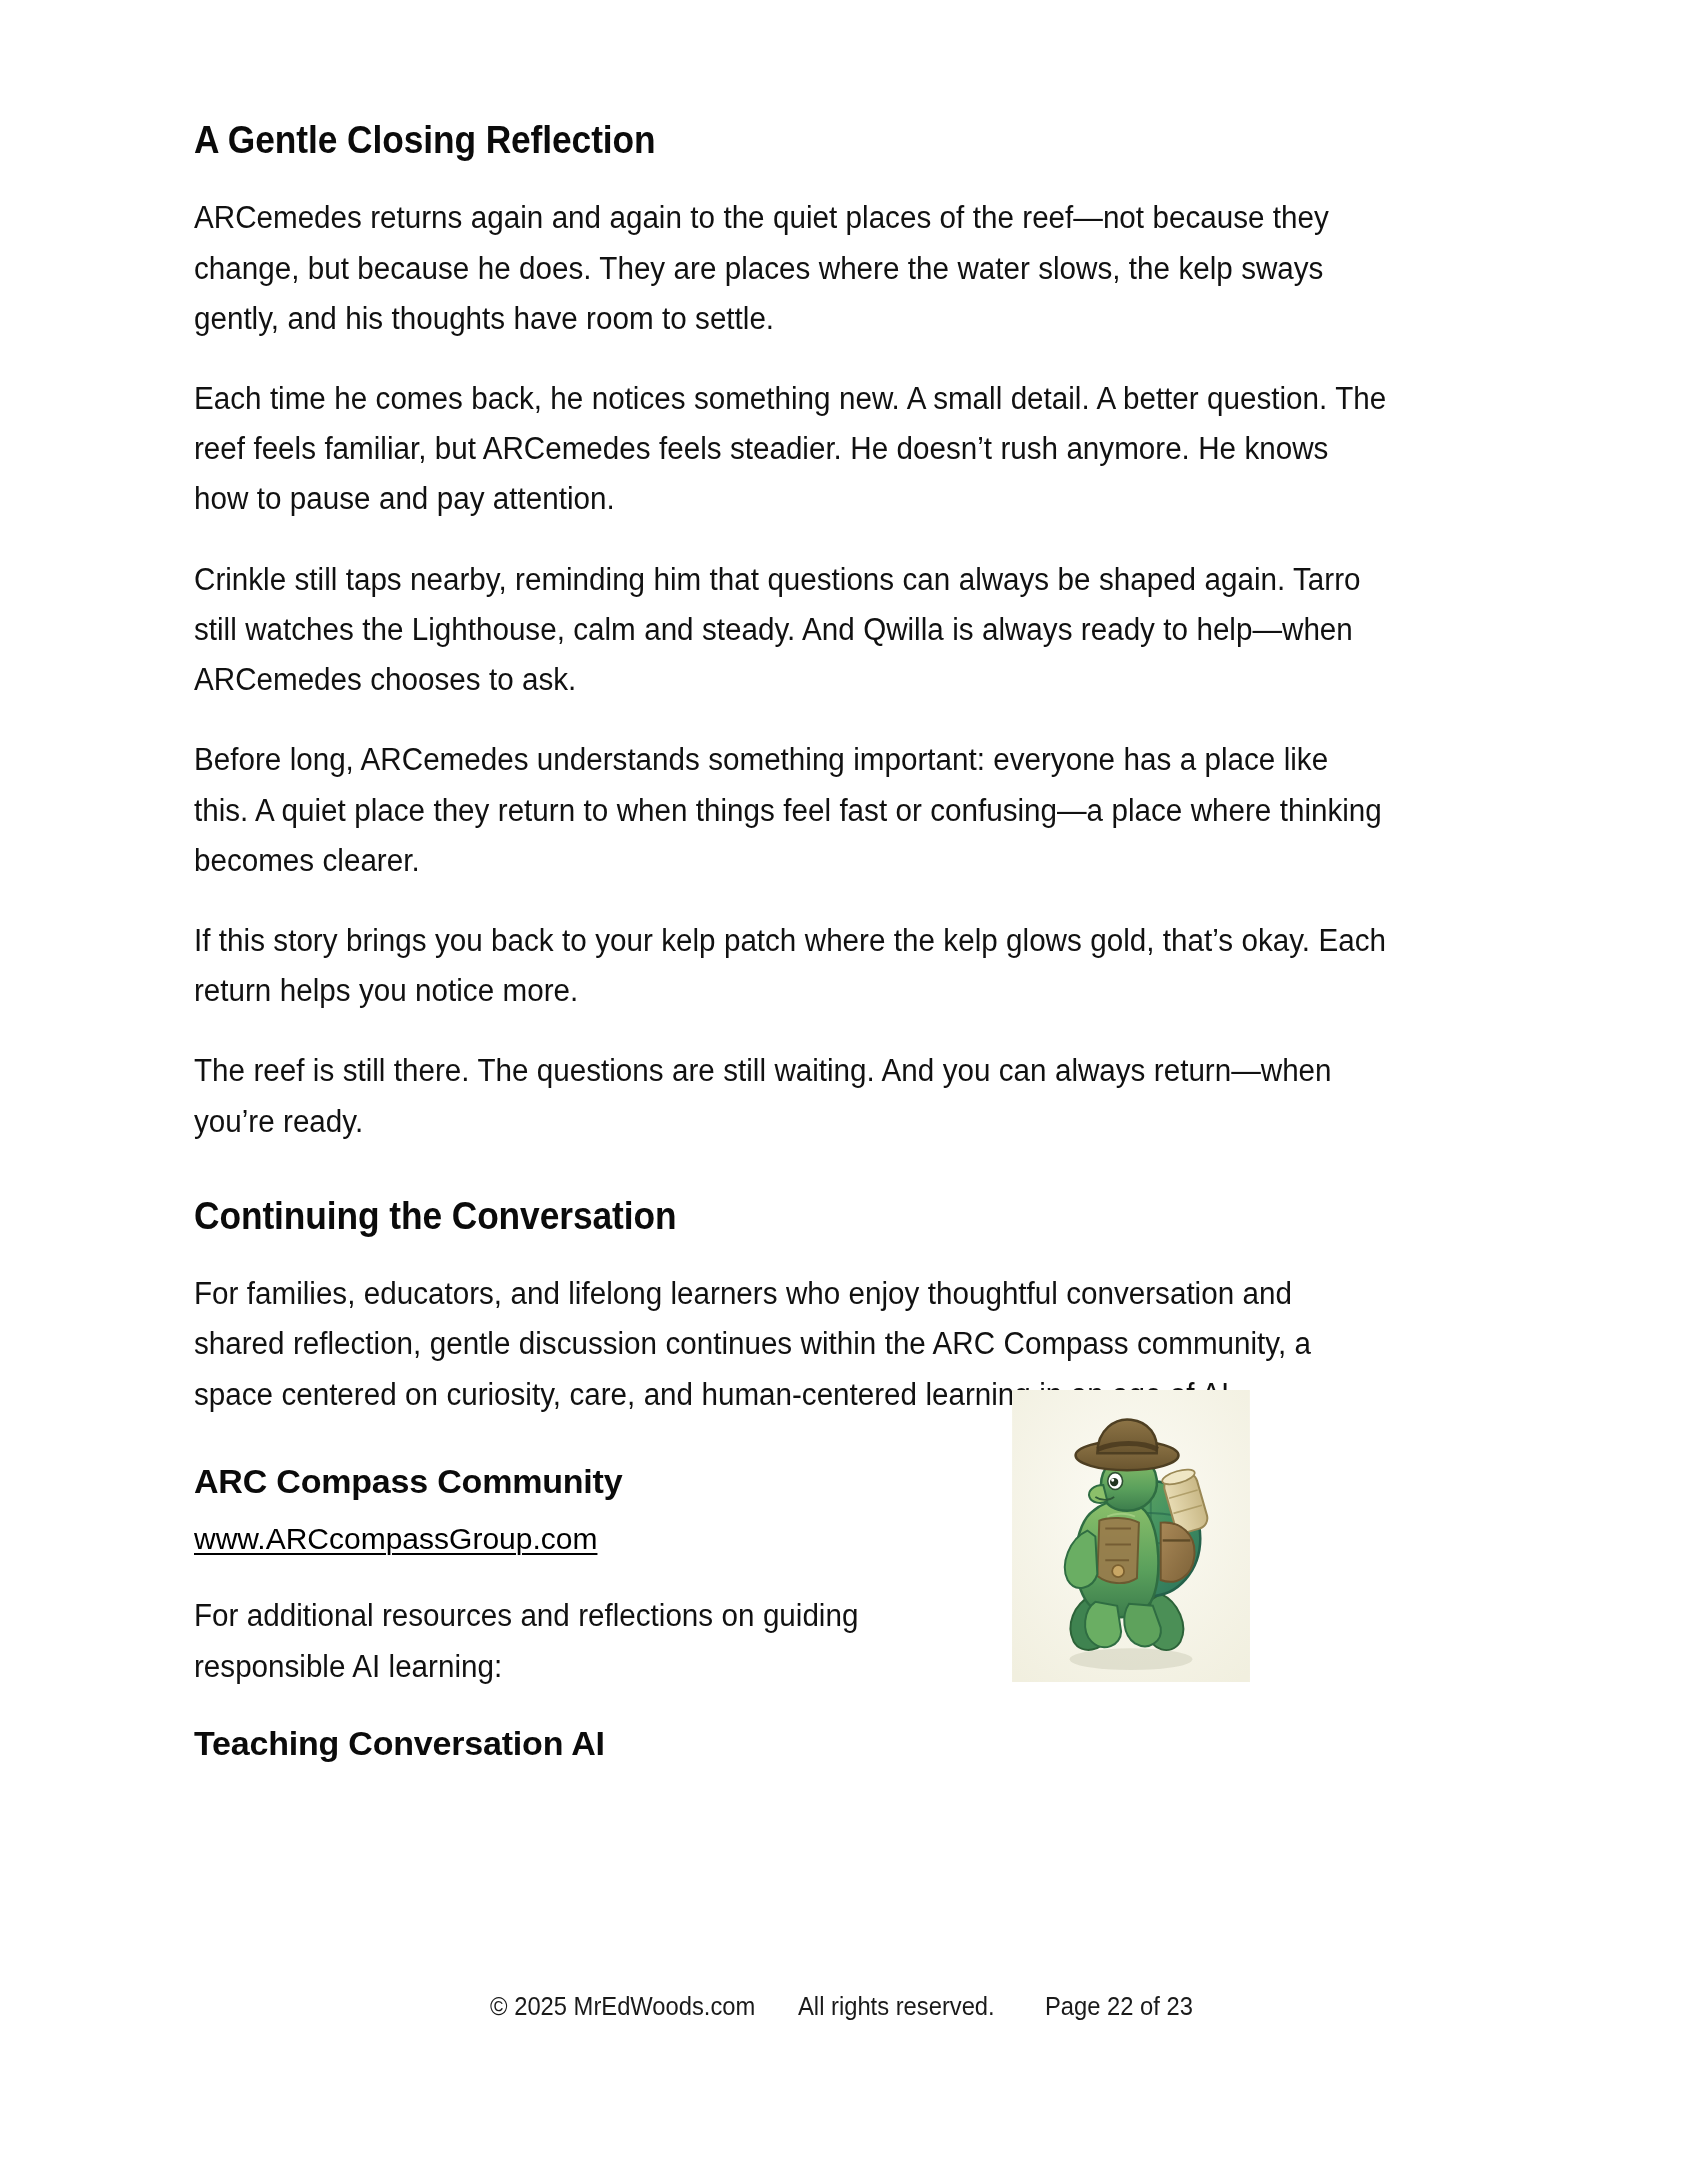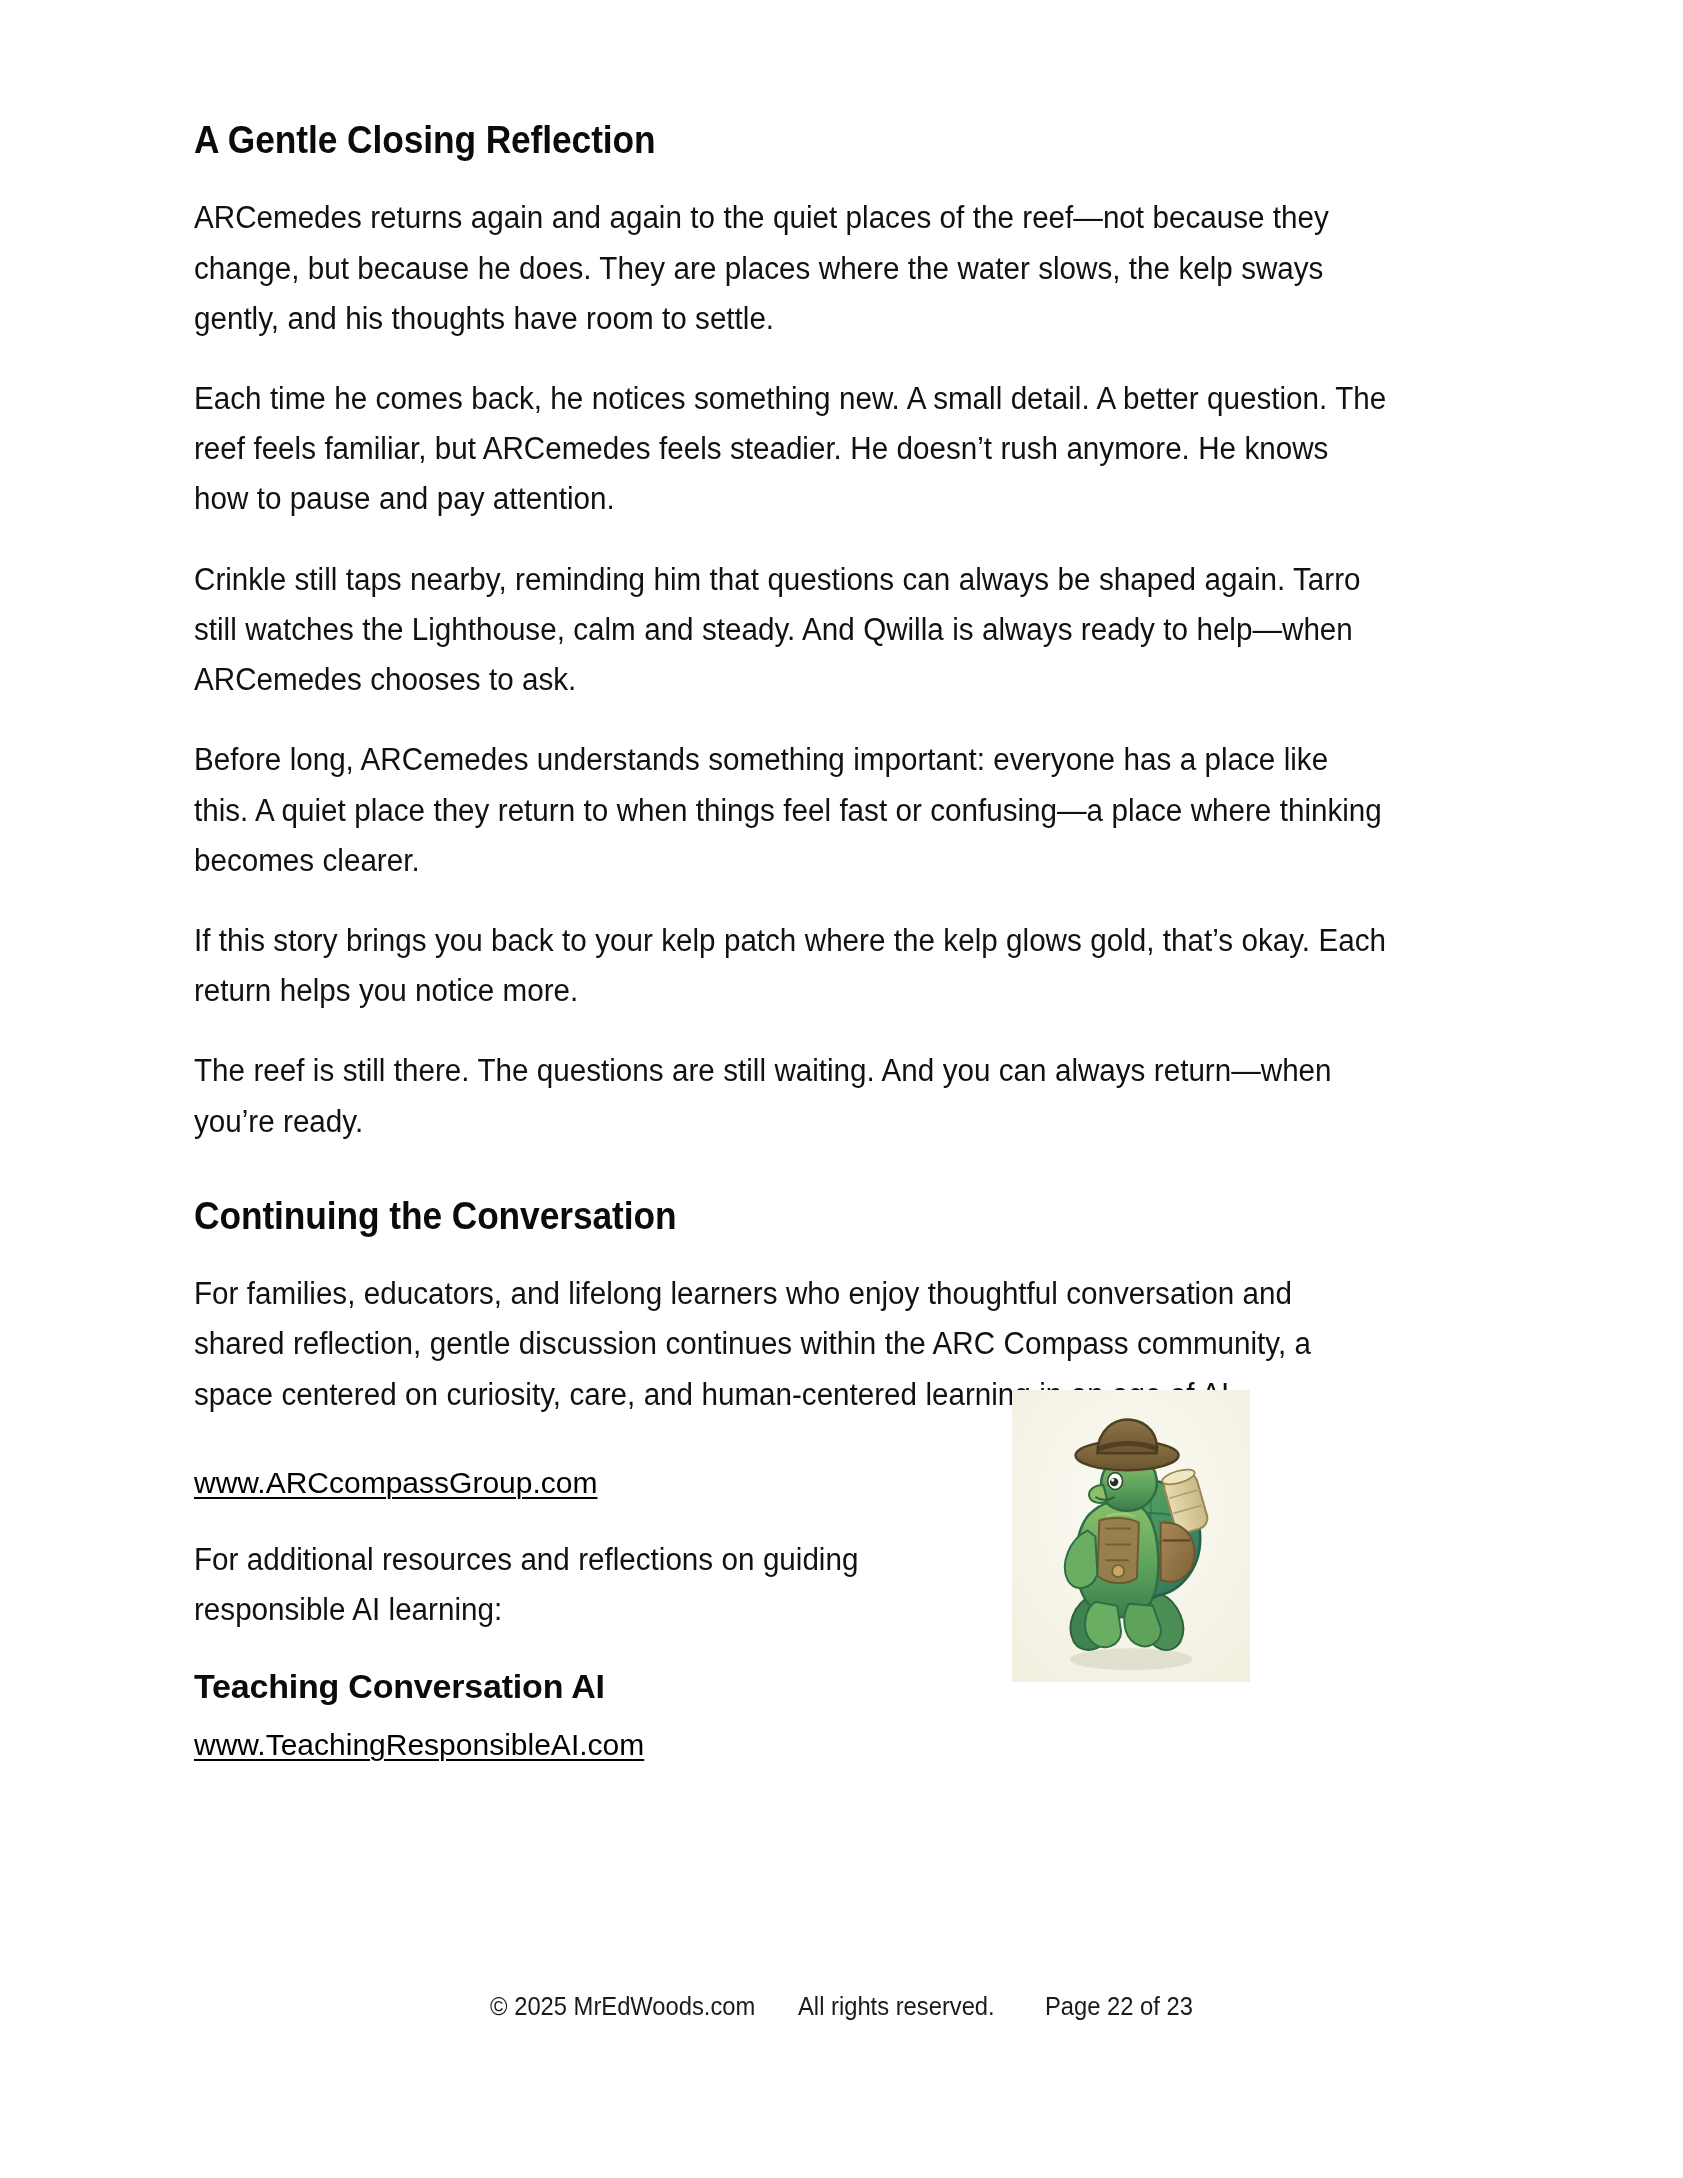--- a/index.html
+++ b/index.html
@@ -137,32 +137,30 @@
 
     <p class="body">The reef is still there. The questions are still waiting. And you can always return—when you’re ready.</p>
 
     <h2 class="h2 tight-top">Continuing the Conversation</h2>
 
     <p class="body">For families, educators, and lifelong learners who enjoy thoughtful conversation and shared reflection, gentle discussion continues within the ARC Compass community, a space centered on curiosity, care, and human-centered learning in an age of AI.</p>
 
     <div class="lower-block">
       <div class="lower-text">
 
+        <h3 class="h3">ARC Compass Community</h3>
 
         <div class="link-row">
           <a class="link" href="#">www.ARCcompassGroup.com</a>
         </div>
 
         <p class="body">For additional resources and reflections on guiding responsible AI learning:</p>
 
         <h3 class="h3">Teaching Conversation AI</h3>
 
-        <div class="link-row last">
-          <a class="link" href="#">www.TeachingResponsibleAI.com</a>
-        </div>
 
       </div>
     </div>
 
   </div>
 
   <div class="illustration">
     <svg width="238" height="292" viewBox="0 0 240 295" xmlns="http://www.w3.org/2000/svg">
       <defs>
         <linearGradient id="shellG" x1="0" y1="0" x2="1" y2="1">

